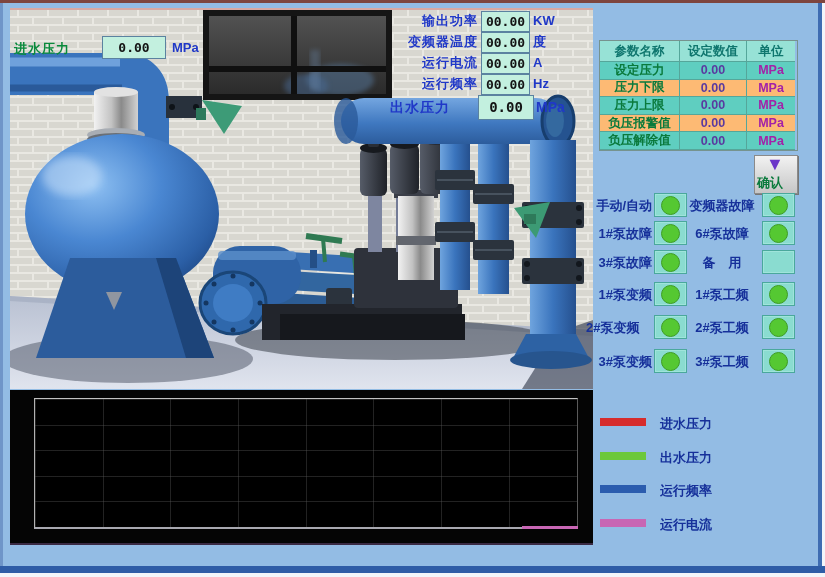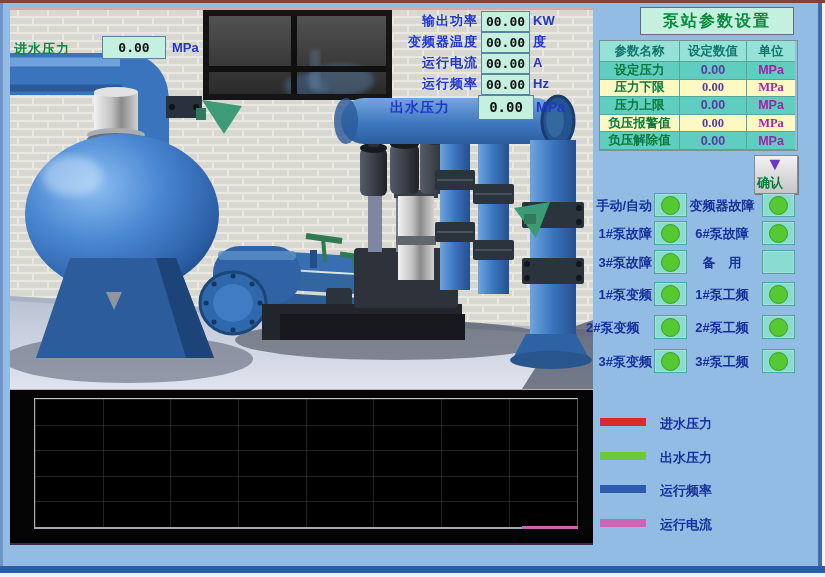--- a/index.html
+++ b/index.html
@@ -38,21 +38,21 @@
   .settings-title{left:640px;top:7px;width:152px;height:26px;background:#c3f0df;border:1px solid #6a6a74;
     text-align:center;font-size:16px;line-height:26px;letter-spacing:2px;}
 
   .ptable{left:599px;top:40px;width:197px;border:1px solid #76938e;display:grid;
     grid-template-columns:80px 67px 48px;grid-template-rows:21px 17.6px 17.6px 17.6px 17.6px 17.6px;}
   .ptable>div{border-right:1px solid #55a69a;border-bottom:1px solid #55a69a;display:flex;
     align-items:center;justify-content:center;font-size:12.5px;font-weight:bold;white-space:nowrap;overflow:visible;}
   .ptable>div:nth-child(3n){border-right:none;}
   .ptable .hd{background:#97e2d6;color:#0f766e;}
   .ptable .r-odd{background:#5fcec0;}
-  .ptable .r-even{background:#fef9c3;font-family:Liberation Serif, serif;}
+  .ptable .r-even{background:#fdba74;}
   .ptable .nm{color:#0a7a3c;}
   .ptable .val{color:#5a3aa0;cursor:pointer;}
   .ptable .un{color:#a322a8;}
 
   .confirm-btn{left:754px;top:155px;width:42px;height:37px;background:linear-gradient(#f2f2f2,#c6c6c6);
     border:1px solid #8a8a8a;box-shadow:1px 1px 0 #777;cursor:pointer;}
   .confirm-btn .tri{position:absolute;left:11px;top:-2px;font-size:18px;color:#6a35c8;}
   .confirm-btn .lbl{position:absolute;left:2px;bottom:1px;font-size:13px;color:#0a7a3c;font-weight:bold;}
 
   .led-box{width:31px;height:22px;background:#8adcd0;border:1px solid #4aa89c;box-shadow:0 0 0 1px #9fe4da inset;
@@ -292,21 +292,20 @@
   <div class="abs prow-unit bluelbl" style="left:533px;top:53px;">A</div>
 
   <div class="abs prow-lbl bluelbl" style="left:338px;top:74px;">运行频率</div>
   <div class="abs prow-box mintbox" style="left:481px;top:74px;">00.00</div>
   <div class="abs prow-unit bluelbl" style="left:533px;top:74px;">Hz</div>
 
   <div class="abs bluelbl" style="left:390px;top:99px;font-size:14px;letter-spacing:1px;">出水压力</div>
   <div class="abs mintbox" style="left:478px;top:95px;width:54px;height:23px;font-size:14px;line-height:23px;">0.00</div>
   <div class="abs bluelbl" style="left:536px;top:99px;font-size:14px;">MPa</div>
 
-  <div class="abs settings-title greenlbl">泵站参数设置</div>
 
   <div class="abs ptable">
     <div class="hd">参数名称</div>
     <div class="hd">设定数值</div>
     <div class="hd">单位</div>
 
     <div class="r-odd nm">设定压力</div>
     <div class="r-odd val">0.00</div>
     <div class="r-odd un">MPa</div>
 

